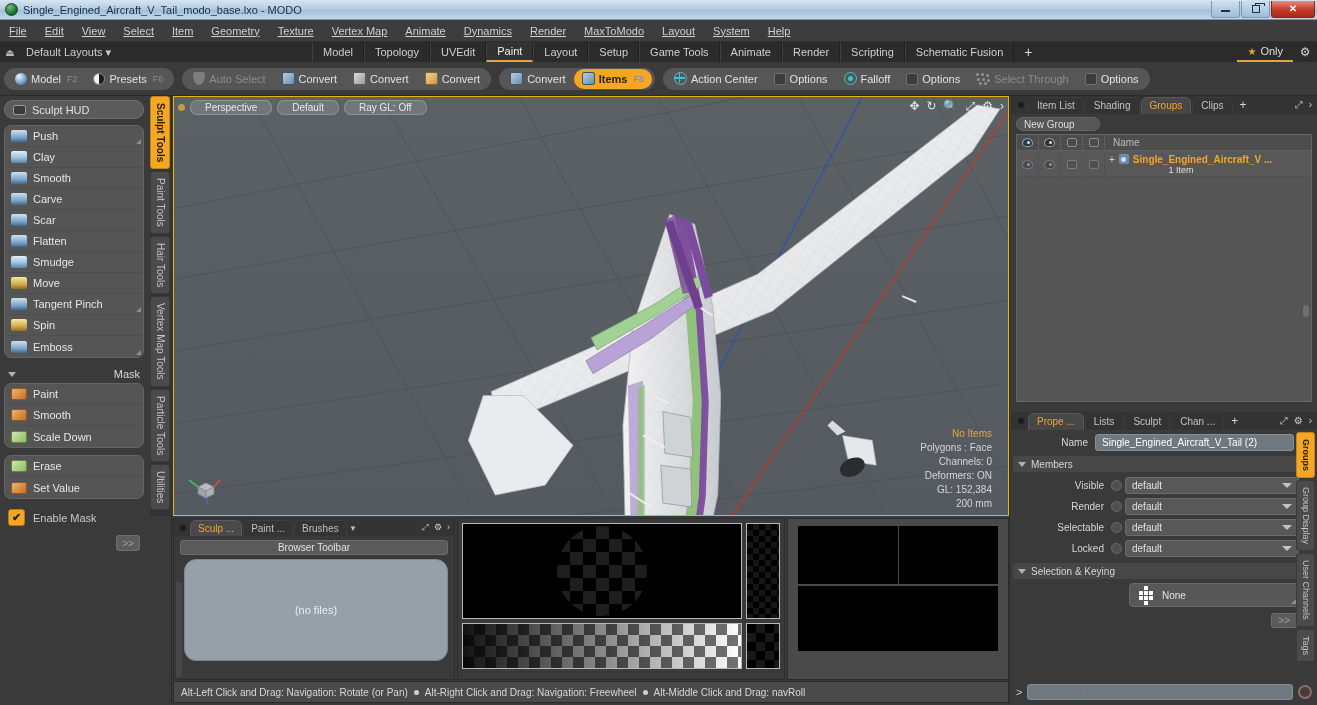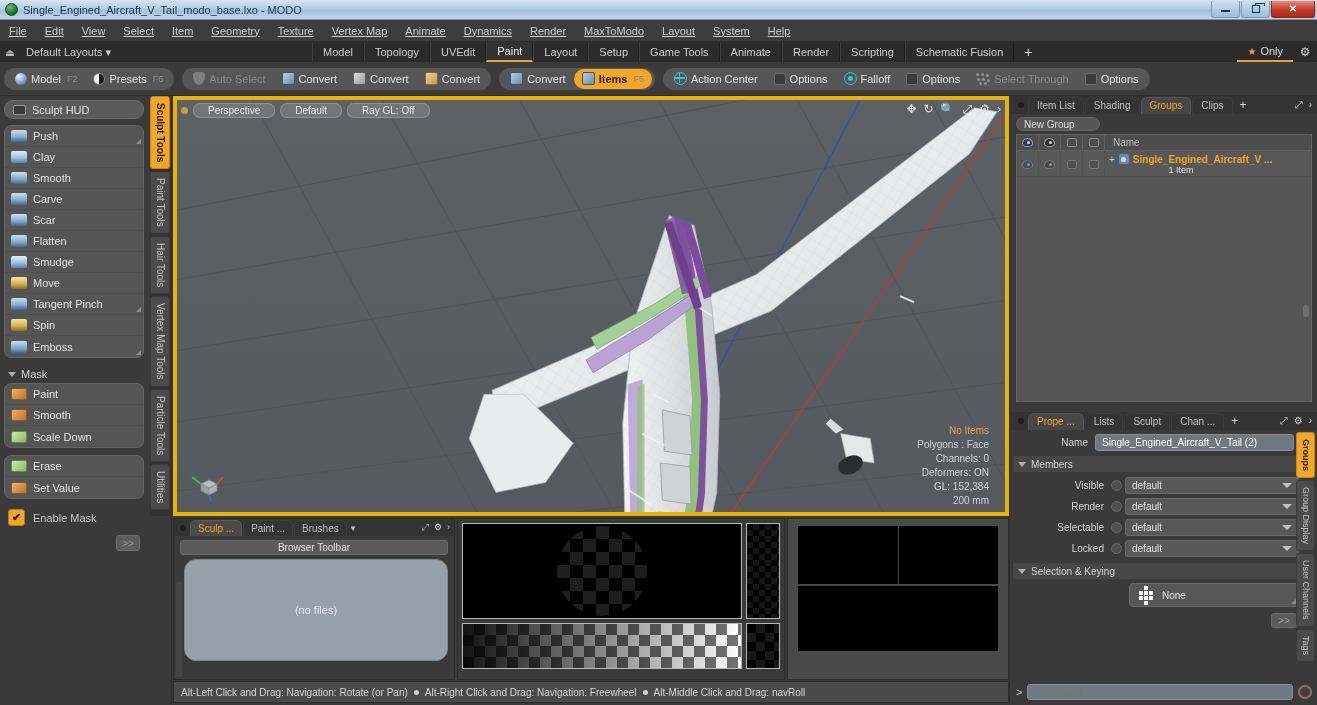--- a/index.html
+++ b/index.html
@@ -175,21 +175,21 @@
     border-left: 5px solid transparent; border-bottom: 5px solid #8d8d8d;
   }
   .t-ic { width:16px; height:12px; flex:none; border-radius:2px; }
   .t-blue { background: linear-gradient(to bottom,#cfe0ef 0%,#7ea8cd 60%,#42688d 100%); }
   .t-blue2 { background: linear-gradient(to bottom,#e3eefa 0%,#9dc3e0 55%,#5a83a8 100%); }
   .t-yellow { background: linear-gradient(to bottom,#f6e6a6 0%,#d3ad4a 60%,#8c6f22 100%); }
   .t-orange { background: linear-gradient(135deg,#f0b36a,#c2702a); border:1px solid #8e5a20;}
   .t-green { background: linear-gradient(135deg,#cfe8b0,#8cba62); border:1px solid #5f8a3a;}
   .sectionhdr {
     display:flex; align-items:center; gap:5px; height:18px;
-    padding:0 4px; font-size:11px; color:#d8d8d8;
+    padding:0 4px; font-size:11px; color:#d8d8d8;justify-content:space-between;
   }
   .tri { width:0;height:0;border-left:4px solid transparent;border-right:4px solid transparent;border-top:5px solid #b0b0b0;}
   .enable-row { display:flex; align-items:center; gap:8px; padding: 3px 4px; }
   .chkbox {
     width:17px;height:17px;background:#f5a623;border:1px solid #b3781a;border-radius:3px;
     display:flex;align-items:center;justify-content:center;color:#2a2005;font-size:11px;font-weight:bold;
   }
   .fwd-btn {
     margin: 6px 4px 0 auto; width:24px;height:16px;background:#5d5d5d;border:1px solid #707070;
     border-radius:3px; color:#9f9f9f; font-size:10px; display:flex;align-items:center;justify-content:center;
@@ -206,21 +206,21 @@
     border:1px solid #3a3a3a; border-radius:3px;
     display:flex; align-items:center; justify-content:center;
     padding: 6px 0; margin-bottom:2px; white-space:nowrap;
   }
   .vtab.active { background:#f5a623; color:#2a2005; font-weight:bold; border-color:#c5831b;}
 
   
   .viewport {
     position:absolute; left:173px; top:96px; width:836px; height:420px;
     background:#5b6065;
-    border:4px solid #eab308;
+    border:1px solid #eab308;
     overflow:hidden;
   }
   .vp-header {
     position:absolute; left:0; top:0; width:100%; height:20px;
     display:flex; align-items:center; gap:5px; padding-left:4px; z-index:5;
   }
   .vp-dot { width:7px;height:7px;border-radius:50%;background:#c79b3f;flex:none;}
   .vp-pill {
     height:15px; padding:0 14px; background:rgba(120,126,131,.75);
     border:1px solid rgba(160,165,170,.6); border-radius:7px;

